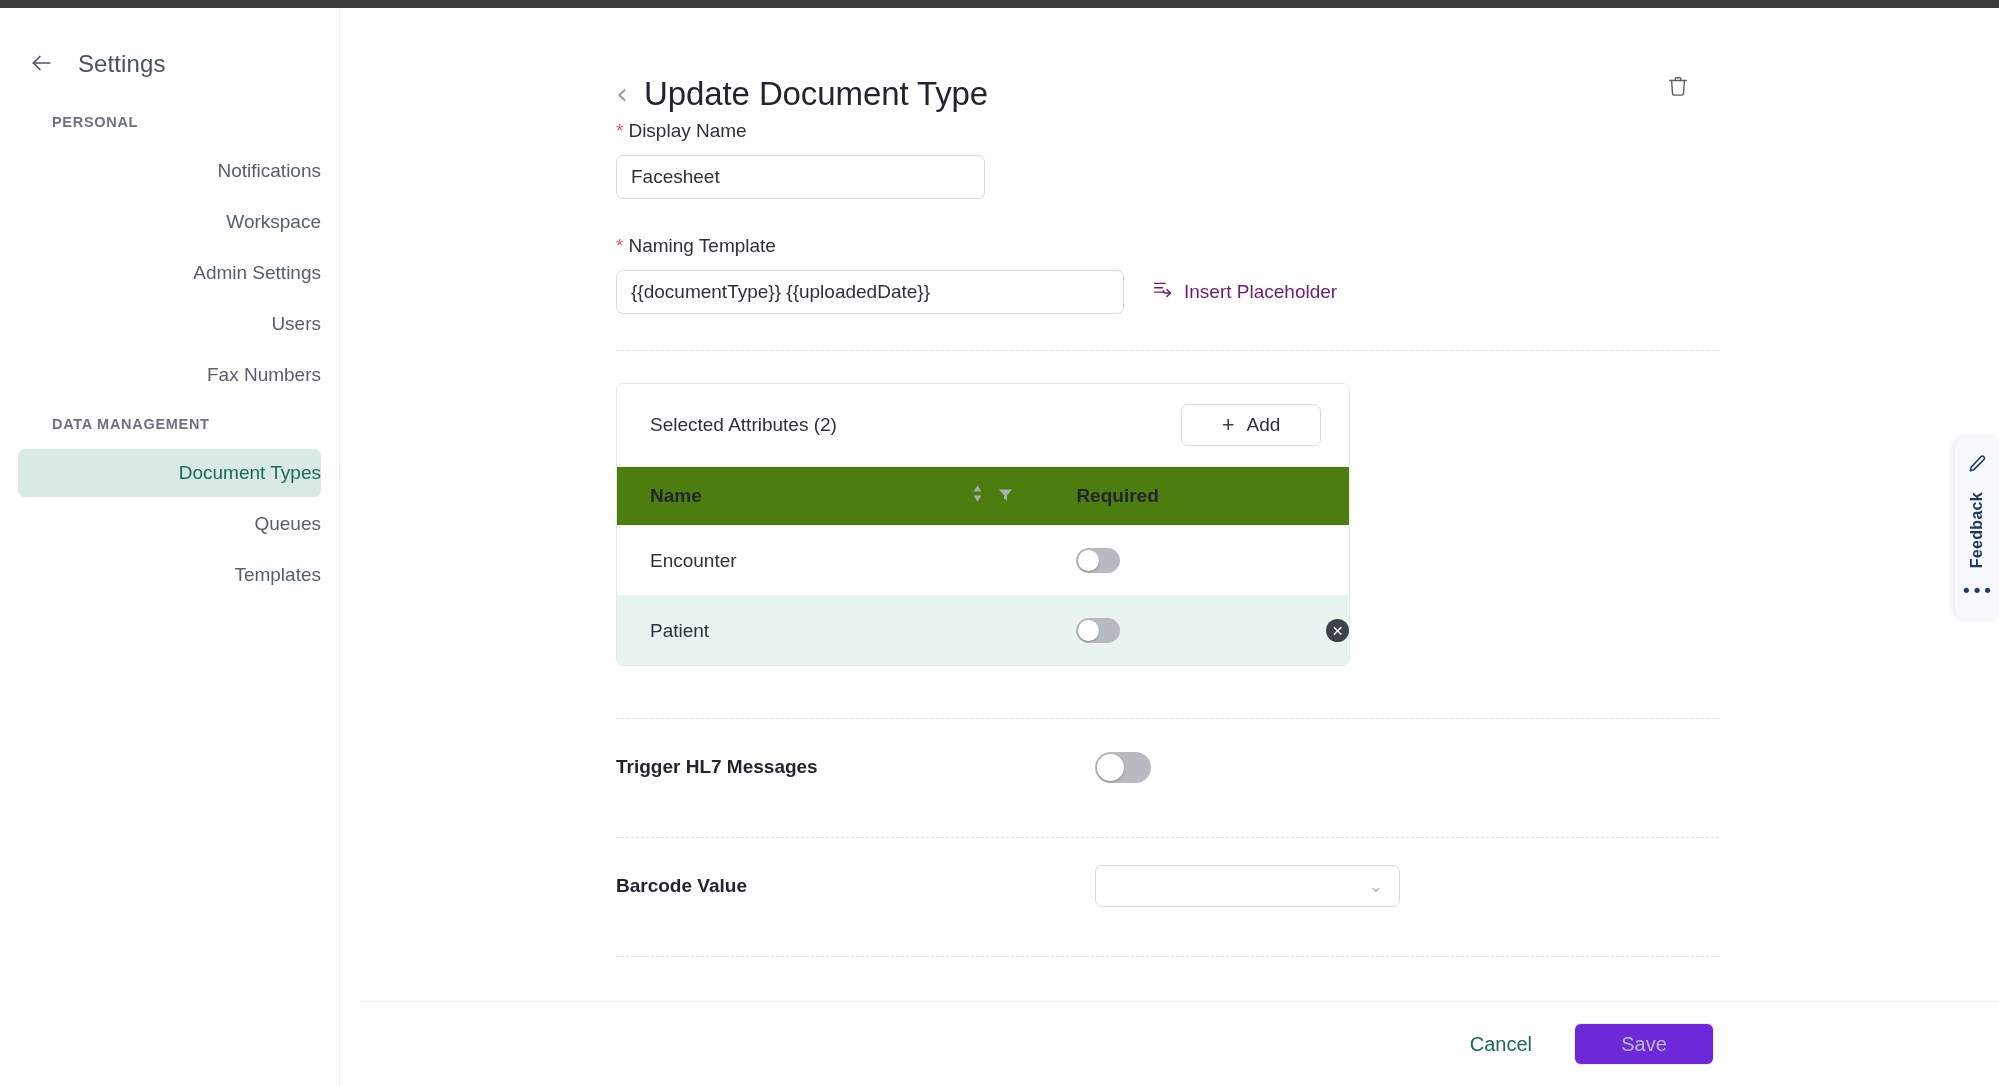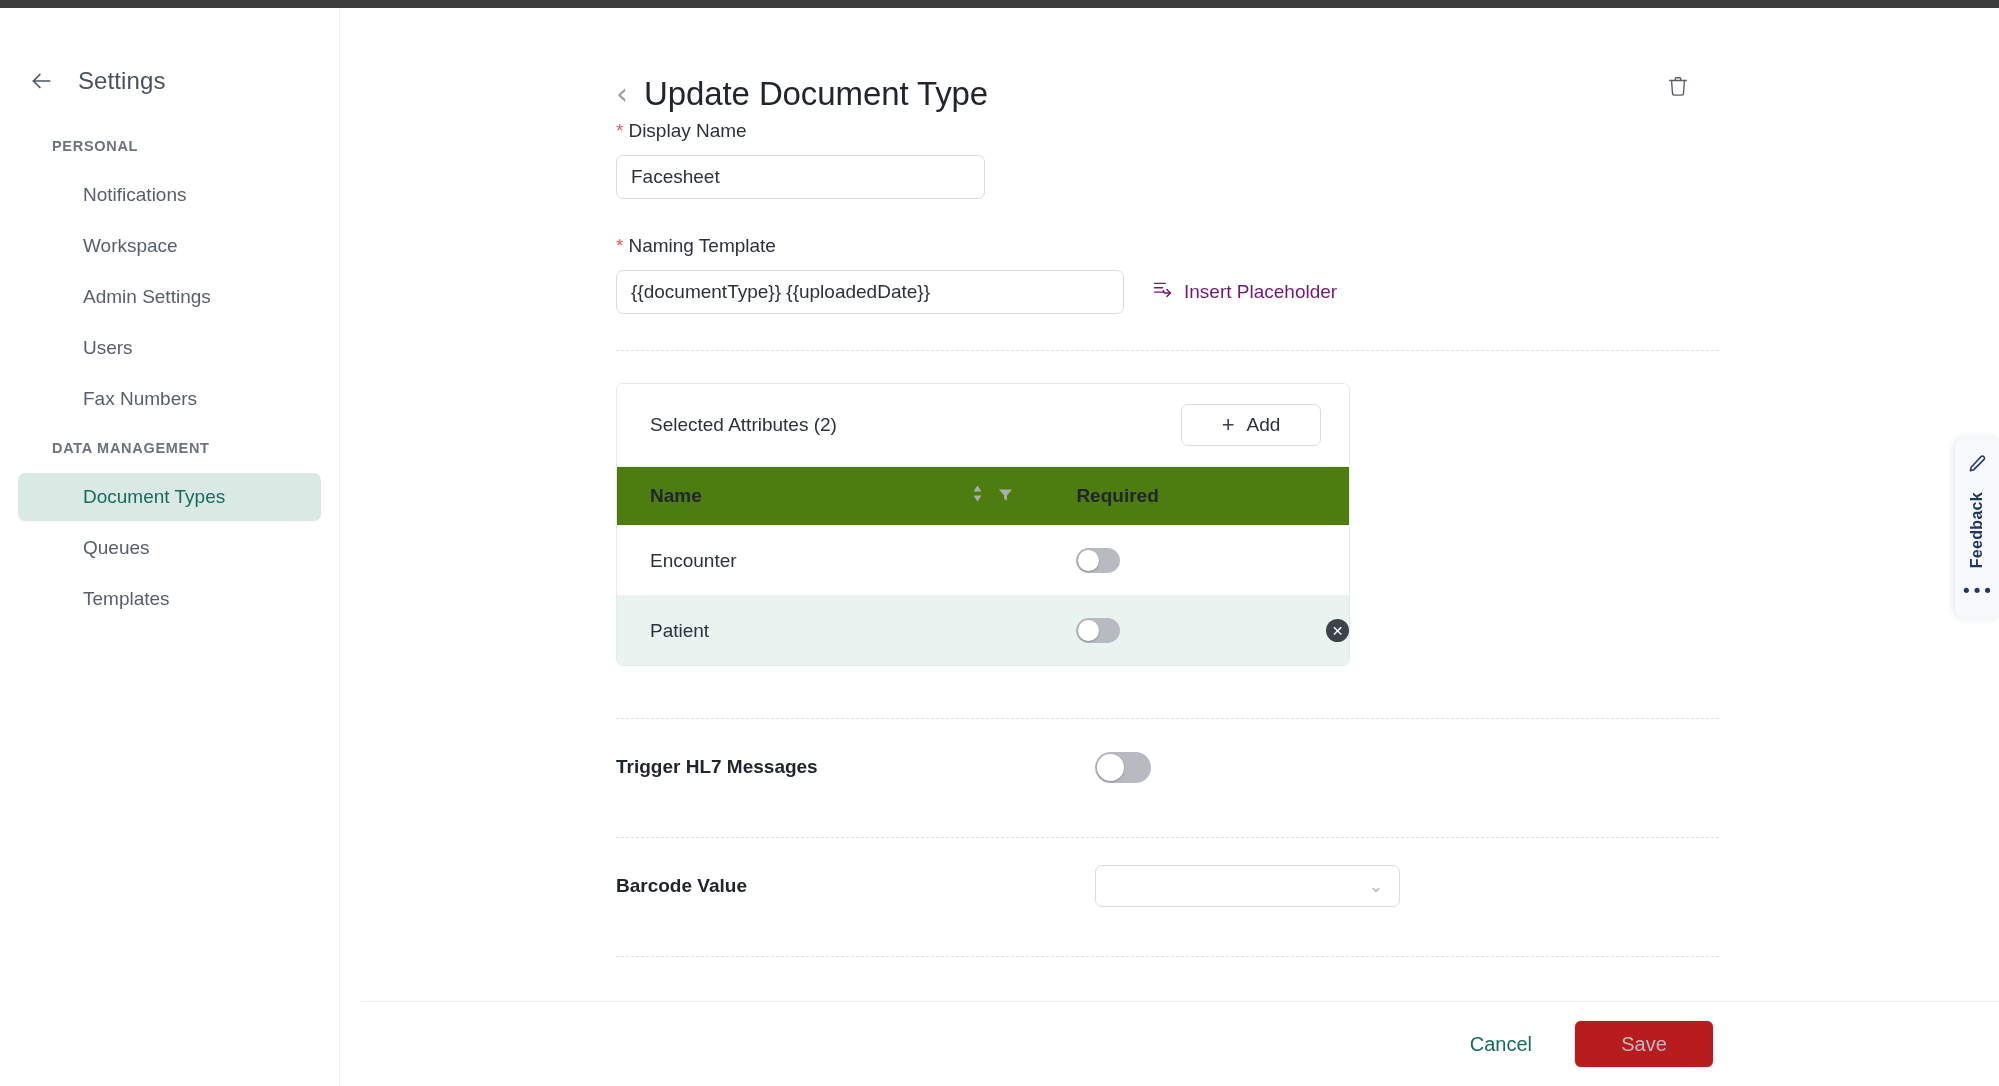--- a/index.html
+++ b/index.html
@@ -17,24 +17,23 @@
     background: #3c3c3c;
   }
 
   
   .sidebar {
     position: absolute; top: 8px; left: 0; width: 340px; height: 1078px;
     background: #ffffff;
     border-right: 1px solid #eceef0;
   }
   .sidebar-header {
-    display: flex; align-items: center;
+    display: flex; align-items: flex-end;
     padding: 28px 0 0 26px;
     height: 70px;
-    margin-top: 24px;
   }
   .back-arrow {
     width: 30px; height: 30px;
     display: flex; align-items: center; justify-content: center;
     color: #4b5563; cursor: pointer;
   }
   .back-arrow svg { display:block; }
   .settings-title {
     margin-left: 22px;
     font-size: 24px; color: #4a5260; font-weight: 400;
@@ -47,20 +46,21 @@
     letter-spacing: 0.7px;
     padding: 14px 0 14px 52px;
   }
   .nav-item {
     font-size: 19px; color: #565f6e;
     padding: 13px 0 13px 65px;
     margin: 3px 18px 3px 18px;
     border-radius: 7px;
     cursor: pointer;
     white-space: nowrap;
+    text-align: right;
   }
   .nav-item.active {
     background: #d9eae5;
     color: #1a6b5a;
   }
 
   
   .main {
     position: absolute; top: 8px; left: 341px;
     width: 1658px; height: 1078px;
@@ -224,22 +224,22 @@
     background: #fff;
     display: flex; align-items: center; justify-content: flex-end;
     padding-right: 305px; gap: 24px;
   }
   .cancel-btn {
     font-size: 20px; color: #1a6b5a; background: none; border: none;
     cursor: pointer; padding: 10px 18px;
     font-family: "Liberation Sans", sans-serif;
   }
   .save-btn {
-    width: 140px; height: 48px;
-    background: #b91c1c; color: #b9bdc3;
+    width: 140px; height: 42px;
+    background: #6d28d9; color: #b9bdc3;
     border: 1px solid #eceef0; border-radius: 7px;
     font-size: 20px; cursor: not-allowed;
     font-family: "Liberation Sans", sans-serif;
   }
 
   
   .feedback-tab {
     position: absolute; right: 0; top: 438px;
     width: 44px; height: 180px;
     background: #f7f9fc;

